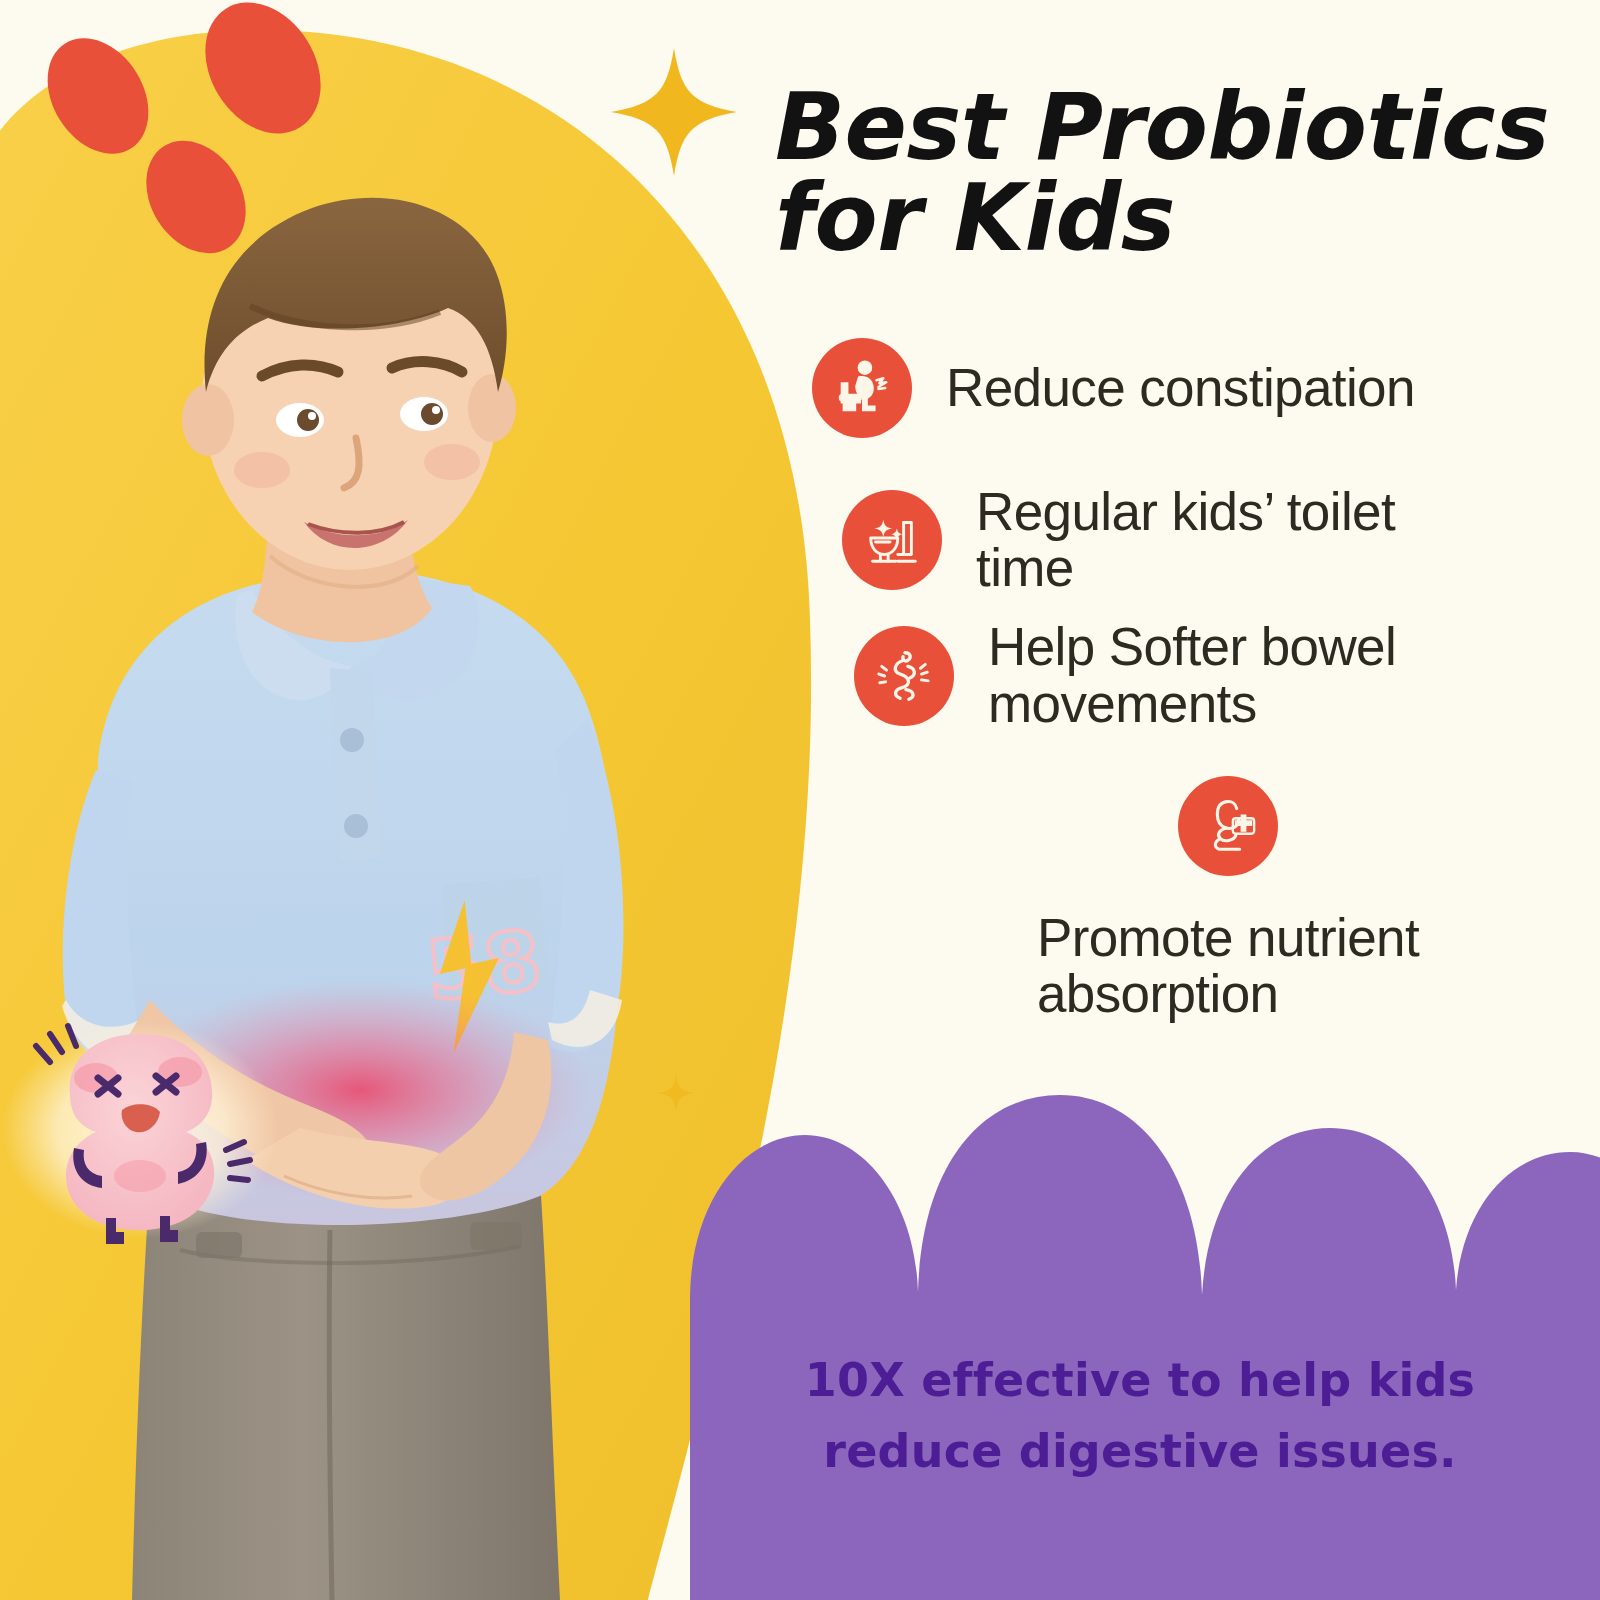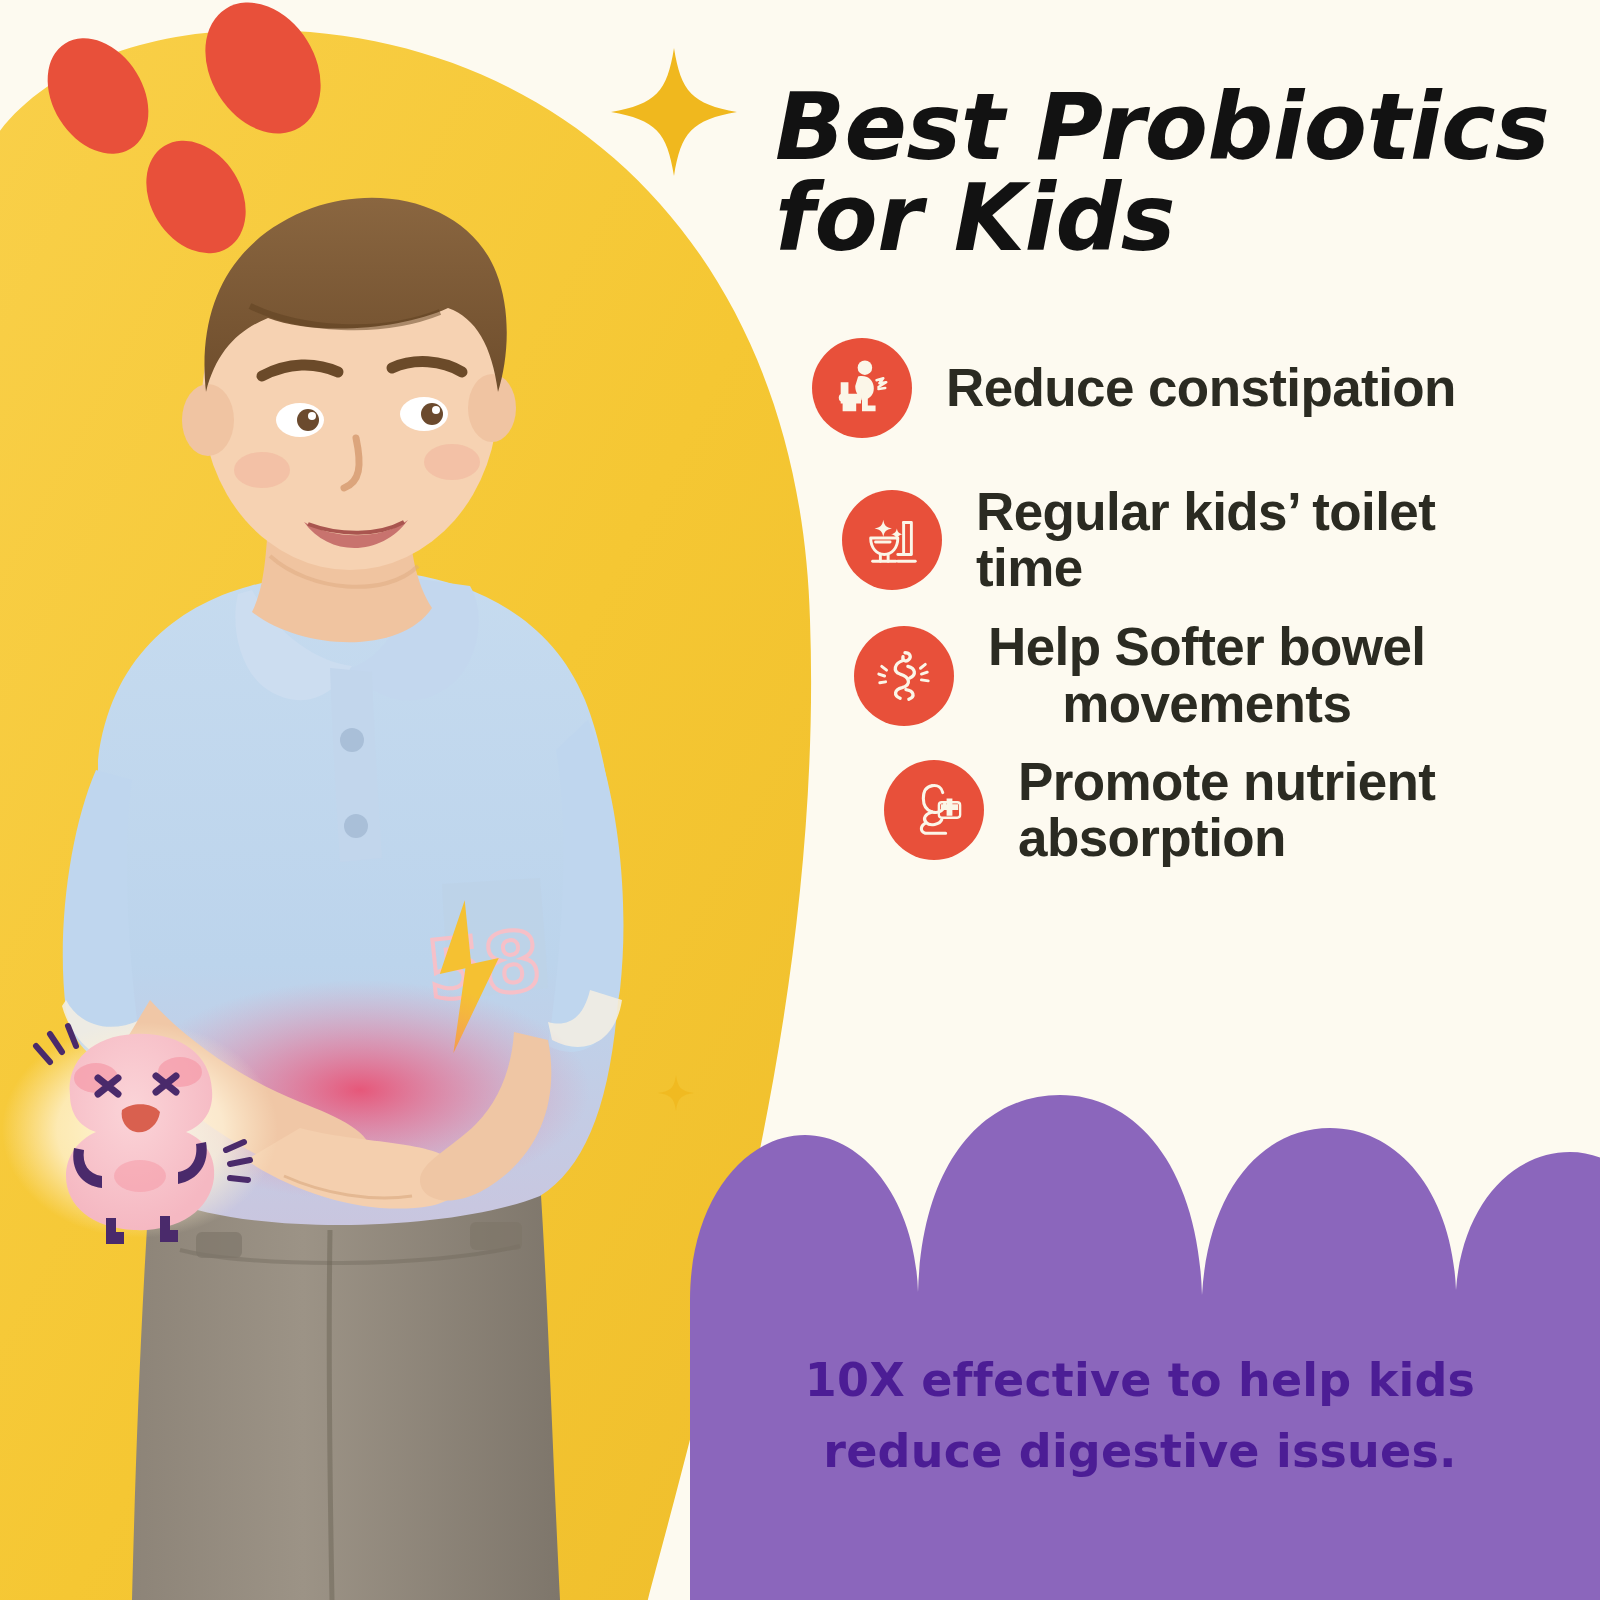--- a/index.html
+++ b/index.html
@@ -57,27 +57,26 @@
     background:#E8503A;
     display:flex; align-items:center; justify-content:center;
   }
   .benefit .badge svg { display:block; }
   .benefit .btext {
     color:#2B2B22;
     font-size:53px;
     line-height:1.06;
     font-family:"Liberation Sans", sans-serif;
     letter-spacing:-0.6px;
-    font-weight:bold;
   }
   
   .benefit.b1 { margin-left:0px;  margin-bottom:46px; }
   .benefit.b2 { margin-left:30px; margin-bottom:23px; }
-  .benefit.b3 { margin-left:42px; margin-bottom:22px;text-align:center; }
-  .benefit.b4 { margin-left:72px; margin-bottom:0; }
+  .benefit.b3 { margin-left:42px; margin-bottom:44px; }
+  .benefit.b4 { margin-left:72px; margin-bottom:0;flex-direction:column; }
 
   
   .footer-text {
     position:absolute;
     left:700px; top:1345px;
     width:880px;
     text-align:center;
     color:#4c1d95;
     font-family:"DejaVu Sans", sans-serif;
     font-weight:700;

